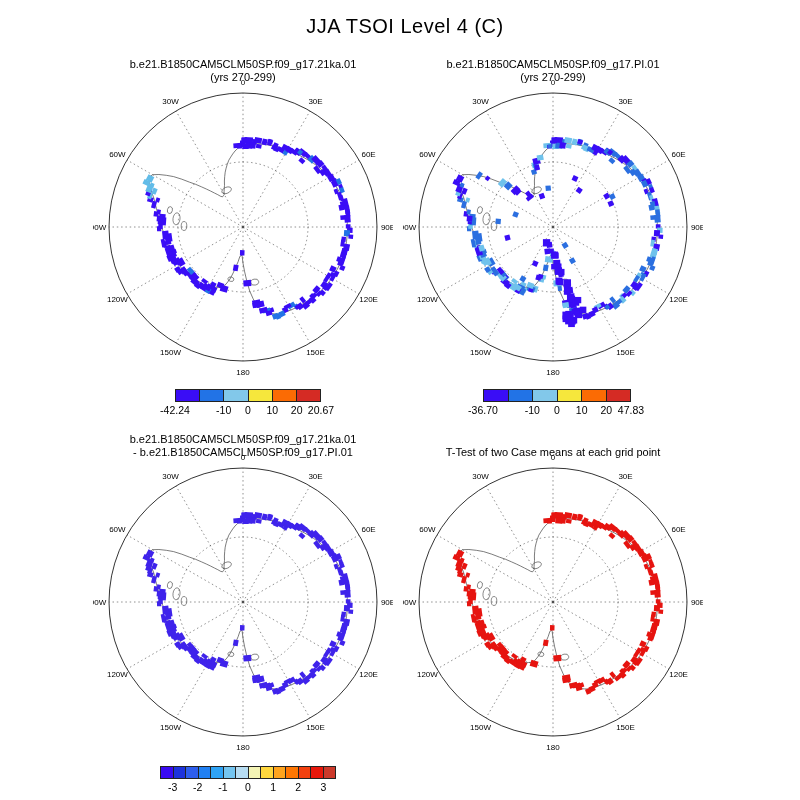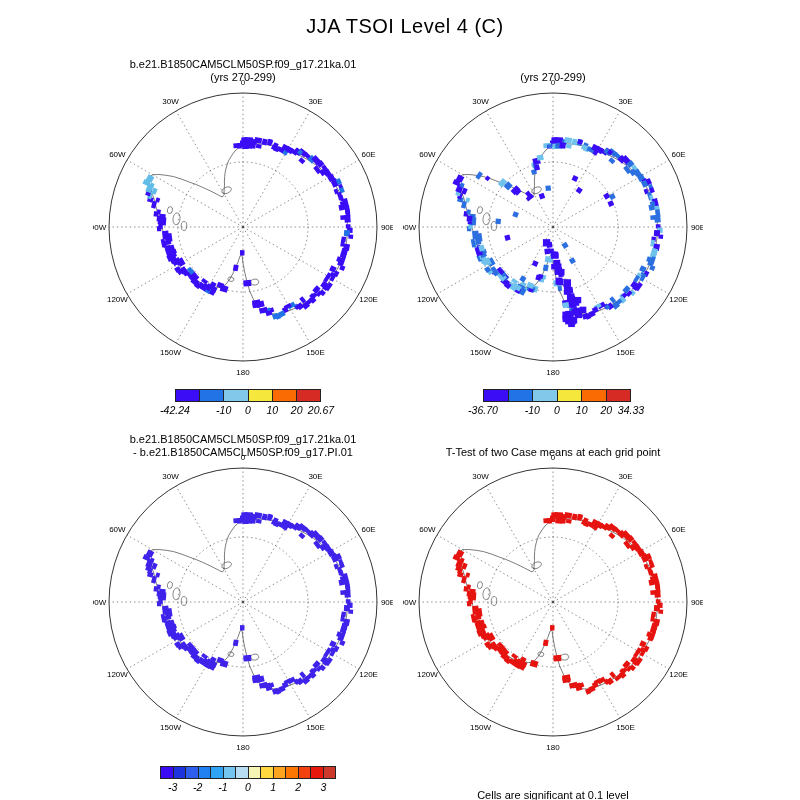--- a/index.html
+++ b/index.html
@@ -5,21 +5,21 @@
   html,body{margin:0;padding:0;width:800px;height:800px;overflow:hidden;background:#ffffff;
     font-family:"Liberation Sans", sans-serif;color:#000;}
   .page{position:relative;width:800px;height:800px;}
   .main-title{position:absolute;left:0;top:15px;width:810px;text-align:center;
     font-size:20px;letter-spacing:0.5px;}
   .panel{position:absolute;width:320px;height:375px;}
   .ptitle{position:absolute;left:0;top:2px;width:320px;height:28px;display:flex;
     flex-direction:column;justify-content:flex-end;text-align:center;
     font-size:11px;line-height:13px;white-space:nowrap;}
   .map{position:absolute;left:10px;top:23px;width:300px;height:300px;}
-  .cbar{position:absolute;height:21px;font-style:italic;}
+  .cbar{position:absolute;height:21px;}
   .cbar-strip{position:absolute;left:0;top:0;width:100%;height:13px;display:flex;
     border:1px solid #222;box-sizing:border-box;}
   .cbar-seg{flex:1 1 0;border-left:1px solid #222;}
   .cbar-seg:first-child{border-left:none;}
   .cbar-tick{position:absolute;top:15px;transform:translateX(-50%);font-size:10.5px;
     white-space:nowrap;}
   .footnote{position:absolute;left:393px;top:789px;width:320px;text-align:center;
     font-size:11px;}
   svg text{font-family:"Liberation Sans", sans-serif;}
 </style>
@@ -238,20 +238,21 @@
           <text x="24.4" y="225.1">120W</text>
           <text x="5.0" y="152.6">90W</text>
           <text x="24.4" y="80.1">60W</text>
           <text x="77.5" y="27.0">30W</text>
         </g>
       </svg>
   </div>
 
   <div class="panel" style="left:393px;top:54px;">
     <div class="ptitle">
+      <div>b.e21.B1850CAM5CLM50SP.f09_g17.PI.01</div>
       <div>(yrs 270-299)</div>
     </div>
     <svg class="map" viewBox="0 0 300 300">
         <g stroke="#333" stroke-width="0.55" stroke-dasharray="1.5 2.8">
           <line x1="150" y1="150" x2="150.0" y2="16.0"></line>
           <line x1="150" y1="150" x2="217.0" y2="34.0"></line>
           <line x1="150" y1="150" x2="266.0" y2="83.0"></line>
           <line x1="150" y1="150" x2="284.0" y2="150.0"></line>
           <line x1="150" y1="150" x2="266.0" y2="217.0"></line>
           <line x1="150" y1="150" x2="217.0" y2="266.0"></line>
@@ -971,21 +972,21 @@
         <div class="cbar-seg" style="background: rgb(130, 200, 234);"></div>
         <div class="cbar-seg" style="background: rgb(246, 231, 60);"></div>
         <div class="cbar-seg" style="background: rgb(251, 107, 4);"></div>
         <div class="cbar-seg" style="background: rgb(213, 43, 36);"></div>
       </div>
       <span class="cbar-tick" style="left: 0%;">-36.70</span>
       <span class="cbar-tick" style="left: 33.33%;">-10</span>
       <span class="cbar-tick" style="left: 50%;">0</span>
       <span class="cbar-tick" style="left: 66.67%;">10</span>
       <span class="cbar-tick" style="left: 83.33%;">20</span>
-      <span class="cbar-tick" style="left: 100%;">34.33</span>
+      <span class="cbar-tick" style="left: 100%;">47.83</span>
     </div>
   <div class="cbar" style="left:160px;top:766px;width:176px;">
       <div class="cbar-strip">
         <div class="cbar-seg" style="background: rgb(58, 10, 242);"></div>
         <div class="cbar-seg" style="background: rgb(29, 51, 221);"></div>
         <div class="cbar-seg" style="background: rgb(46, 94, 238);"></div>
         <div class="cbar-seg" style="background: rgb(33, 128, 242);"></div>
         <div class="cbar-seg" style="background: rgb(47, 163, 245);"></div>
         <div class="cbar-seg" style="background: rgb(116, 197, 240);"></div>
         <div class="cbar-seg" style="background: rgb(183, 221, 242);"></div>
@@ -999,15 +1000,14 @@
       </div>
       <span class="cbar-tick" style="left: 7.14%;">-3</span>
       <span class="cbar-tick" style="left: 21.43%;">-2</span>
       <span class="cbar-tick" style="left: 35.71%;">-1</span>
       <span class="cbar-tick" style="left: 50%;">0</span>
       <span class="cbar-tick" style="left: 64.29%;">1</span>
       <span class="cbar-tick" style="left: 78.57%;">2</span>
       <span class="cbar-tick" style="left: 92.86%;">3</span>
     </div>
 
-  <div class="footnote">Cells are significant at 0.1 level</div>
 
 </div>
 
 </body></html>

